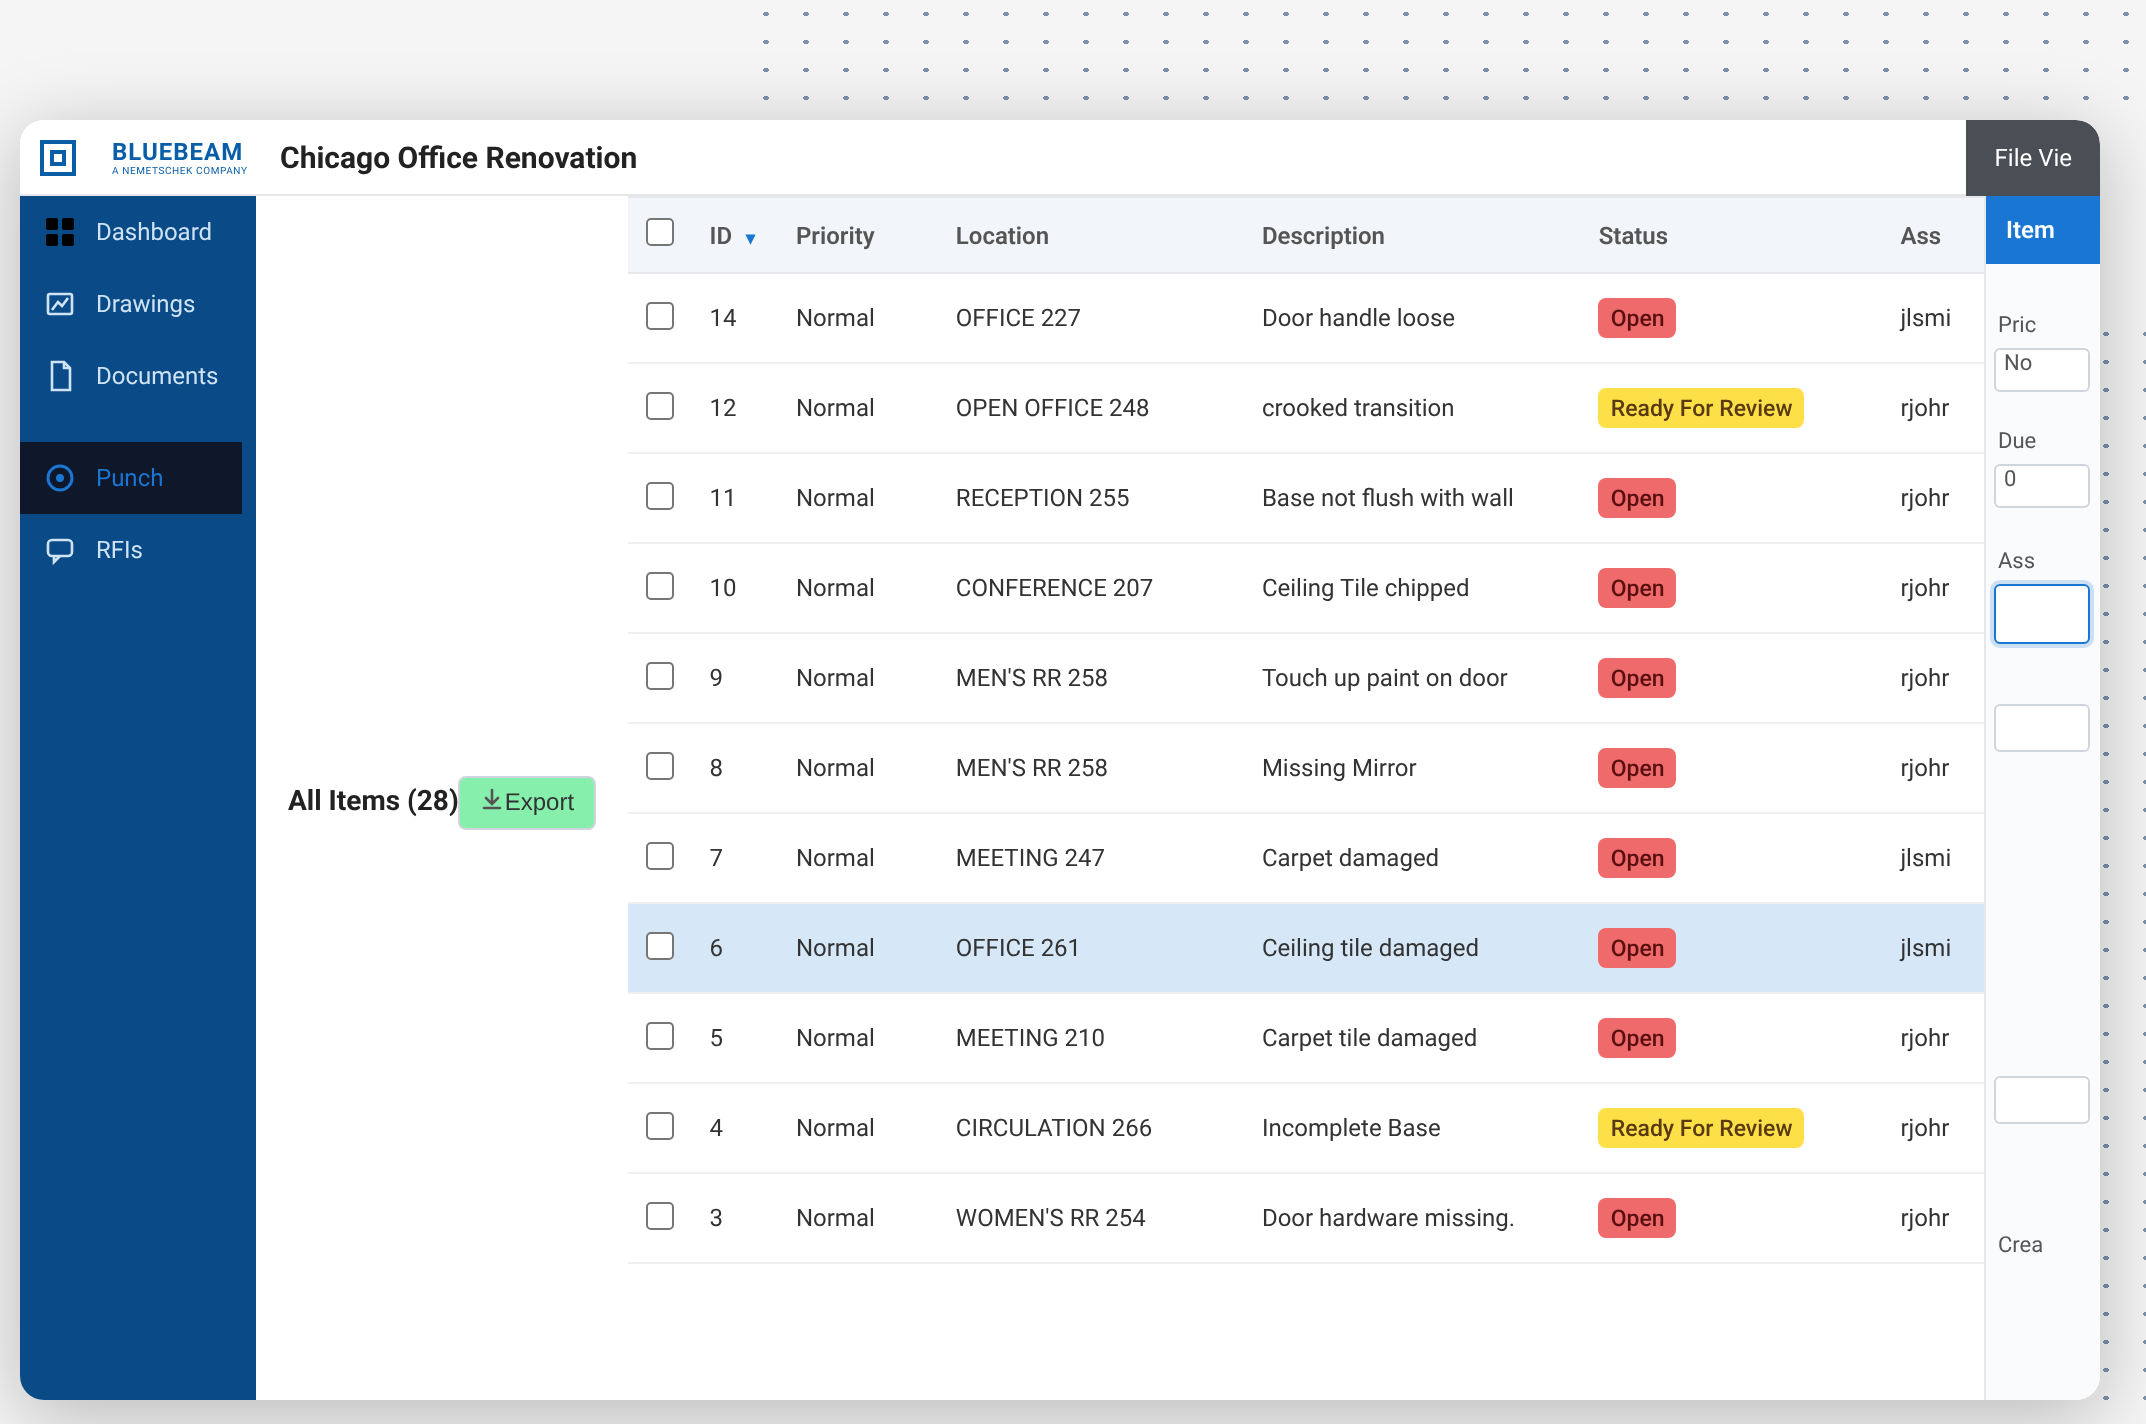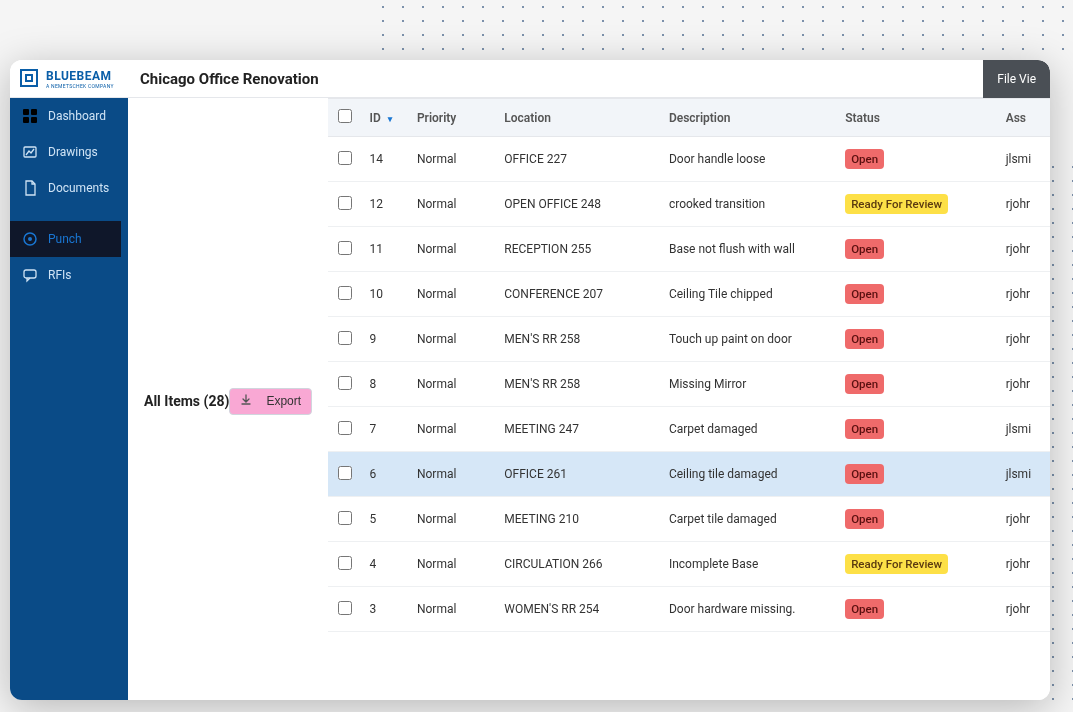--- a/index.html
+++ b/index.html
@@ -30,22 +30,22 @@
   .titlebar {
     height: 38px;
     display: flex;
     align-items: center;
     border-bottom: 1px solid #e5e7eb;
     padding: 0 0 0 10px;
     background: #fff;
   }
   .logo {
     display: flex;
-    align-items: flex-start;
-    gap: 8px;
+    align-items: center;
+    gap: 18px;
     width: 108px;
   }
   .logo-mark {
     width: 18px; height: 18px;
     border: 2px solid #0a5ea8;
     position: relative;
   }
   .logo-mark::after {
     content: "";
     position: absolute;
@@ -125,29 +125,29 @@
     align-items: center;
     padding: 14px 16px 10px 16px;
   }
   .main-header h2 {
     font-size: 14px;
     font-weight: 700;
     color: #222;
   }
   .header-spacer { flex: 1; }
   .export-btn {
-    background: #f9a8d4;
+    background: #86efac;
     border: 1px solid #d0d5dd;
     border-radius: 4px;
     padding: 5px 10px;
     font-size: 12px;
     color: #333;
     display: flex;
     align-items: center;
-    gap: 14px;
+    gap: 0;
     cursor: pointer;
   }
   
   .table-wrap {
     flex: 1;
     overflow: hidden;
     border-top: 1px solid #e5e7eb;
   }
   table {
     width: 100%;
@@ -468,15 +468,27 @@
                 <td class="col-location">WOMEN'S RR 254</td>
                 <td class="col-desc">Door hardware missing.</td>
                 <td class="col-status"><span class="badge badge-open">Open</span></td>
                 <td class="col-assign">rjohr</td>
               </tr>
             </tbody>
         </table>
       </div>
     </div>
 
+    <div class="right-panel">
+      <div class="right-tab">Item</div>
+      <div class="rp-label" style="top:58px">Pric</div>
+      <div class="rp-input" style="top:76px"><span>No</span></div>
+      <div class="rp-label" style="top:116px">Due</div>
+      <div class="rp-input" style="top:134px"><span>0</span></div>
+      <div class="rp-label" style="top:176px">Ass</div>
+      <div class="rp-input blue" style="top:194px;height:30px"></div>
+      <div class="rp-input" style="top:254px;height:24px"></div>
+      <div class="rp-input" style="top:440px;height:24px"></div>
+      <div class="rp-label" style="top:518px">Crea</div>
+    </div>
 
   </div>
 </div>
 
 </body></html>

